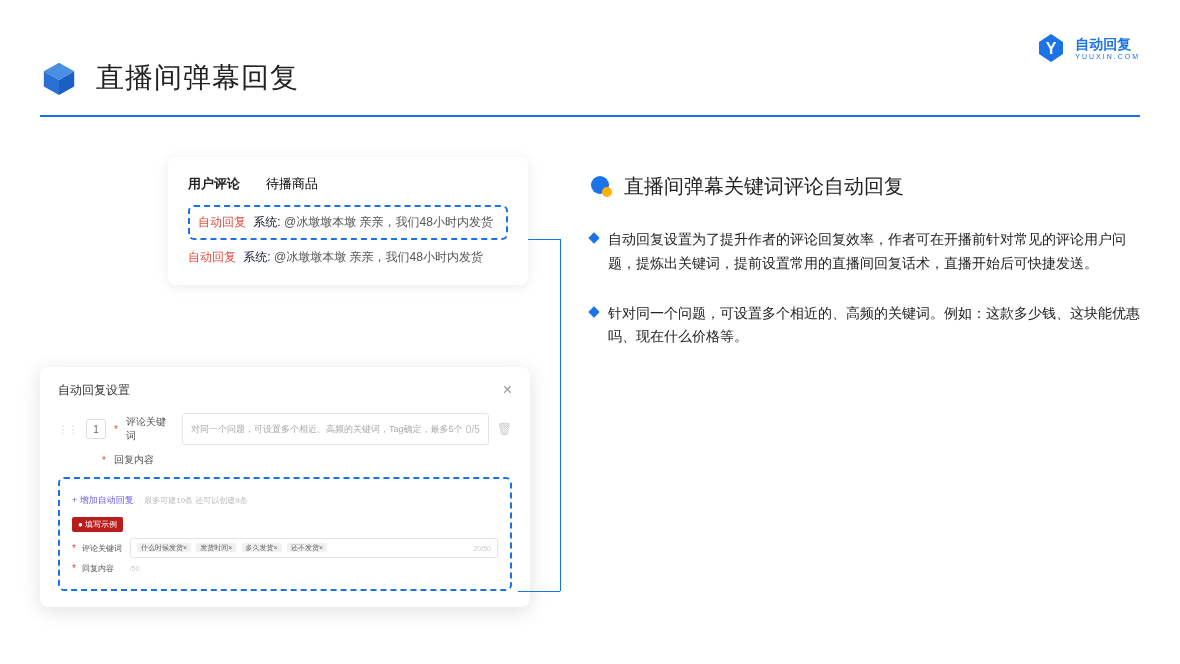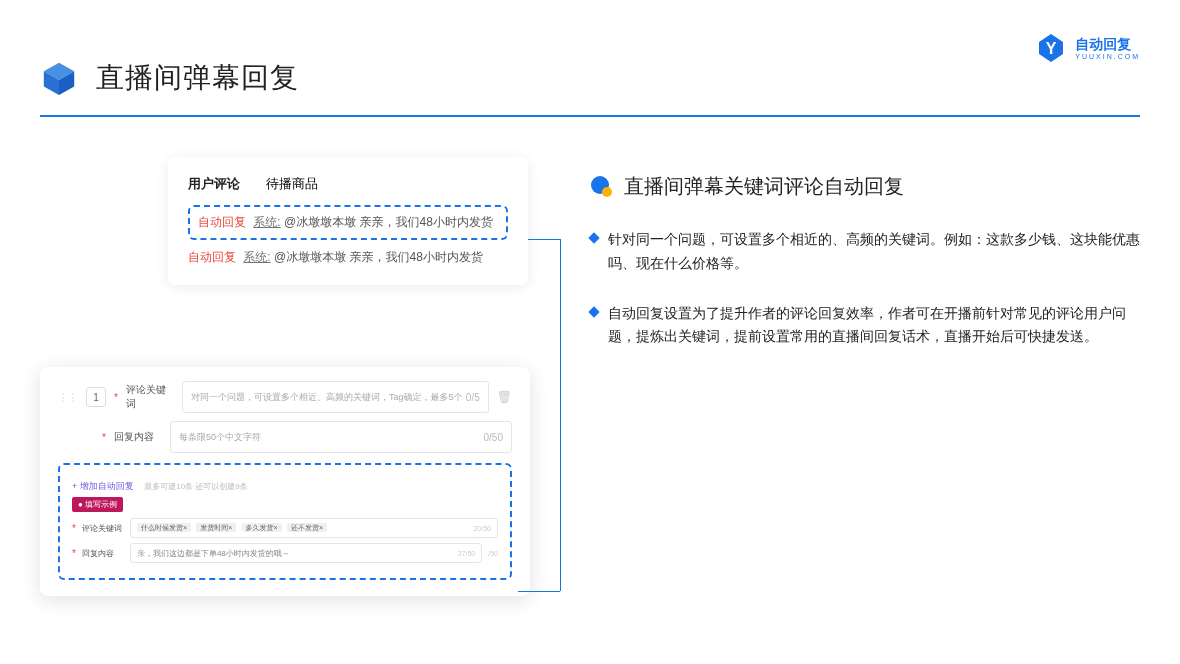--- a/index.html
+++ b/index.html
@@ -23,41 +23,41 @@
 .right-col { flex: 1; padding-top: 16px; }
 
 
 .comment-panel { background: #fff; border-radius: 8px; padding: 18px 20px 12px 20px; box-shadow: 0 2px 14px rgba(0,0,0,0.08); width: 360px; margin-left: 128px; position: relative; }
 .tabs { display: flex; gap: 26px; margin-bottom: 12px; }
 .tab { font-size: 13px; color: #000000; cursor: pointer; }
 .tab.active { color: #222; font-weight: 600; text-align: center; }
 .highlight-box { border: 2px dashed #1a73e8; border-radius: 6px; padding: 6px 8px; margin-bottom: 8px; position: relative; }
 .comment-line { font-size: 12px; color: #555; line-height: 1.6; margin-bottom: 6px; }
 .tag-autoreply { color: #e74c3c; font-weight: 500; margin-right: 4px; }
-.sys-label { color: #737373; text-decoration: underline; }
+.sys-label { color: #0f172a; }
 
 
 .settings-modal { background: #fff; border-radius: 8px; box-shadow: 0 4px 20px rgba(0,0,0,0.12); width: 490px; padding: 14px 18px 16px 18px; position: absolute; top: 210px; left: 0; }
 .modal-header { display: flex; justify-content: space-between; align-items: center; margin-bottom: 14px; }
 .modal-title { font-size: 12px; font-weight: 500; color: #333; }
 .close-x { font-size: 16px; color: #999; cursor: pointer; }
 .form-row { display: flex; align-items: center; gap: 8px; margin-bottom: 8px; }
 .idx-box { width: 20px; height: 20px; border: 1px solid #ddd; border-radius: 3px; font-size: 10px; display: flex; align-items: center; justify-content: center; color: #666; }
 .drag-dots { color: #ccc; font-size: 10px; }
 .req-star { color: #e74c3c; font-size: 10px; }
 .field-label { font-size: 10px; color: #555; width: 48px; }
 .text-input { flex: 1; border: 1px solid #e5e5e5; border-radius: 3px; height: 24px; padding: 15px 8px; font-size: 9px; color: #aaa; display: flex; align-items: center; justify-content: space-between; }
 .counter { font-size: 10px; color: #bbb; }
 .trash-icon { color: #ccc; font-size: 12px; }
 
 
 .example-box { border: 2px dashed #1a73e8; border-radius: 6px; padding: 10px 12px; margin-top: 10px; }
-.add-link { font-size: 9px; color: #6b5ce7; display: inline-block; }
+.add-link { font-size: 9px; color: #6b5ce7; margin-bottom: 6px; display: inline-block; }
 .add-hint { font-size: 8px; color: #bbb; margin-left: 6px; }
-.example-badge { background: #be185d; color: #fff; font-size: 8px; padding: 2px 6px; border-radius: 2px; display: inline-block; margin-bottom: 6px; }
+.example-badge { background: #b91c1c; color: #fff; font-size: 8px; padding: 2px 6px; border-radius: 2px; display: inline-block; margin-bottom: 6px; }
 .ex-row { display: flex; align-items: center; gap: 6px; margin-bottom: 5px; }
 .ex-label { font-size: 8px; color: #555; width: 42px; }
 .ex-input { flex: 1; border: 1px solid #e5e5e5; border-radius: 3px; height: 20px; padding: 0 6px; font-size: 8px; color: #888; display: flex; align-items: center; justify-content: space-between; }
 .ex-tag { background: #f0f0f0; border-radius: 2px; padding: 1px 4px; font-size: 7px; color: #666; margin-right: 3px; }
 .small-counter { font-size: 7px; color: #ccc; }
 
 
 .section-title-row { display: flex; align-items: center; gap: 10px; margin-bottom: 28px; }
 .bubble-icon { width: 24px; height: 24px; position: relative; }
 .section-title { font-size: 20px; font-weight: 500; color: #222; }
@@ -118,38 +118,38 @@
         <span class="sys-label">系统:</span>
         <span>@冰墩墩本墩 亲亲，我们48小时内发货</span>
       </div>
     </div>
 
     <div class="connector conn-h1"></div>
     <div class="connector conn-v"></div>
     <div class="connector conn-h2"></div>
 
     <div class="settings-modal">
+      <div class="modal-header">
+        <span class="modal-title">自动回复设置</span>
+        <span class="close-x">×</span>
+      </div>
       <div class="form-row">
         <span class="drag-dots">⋮⋮</span>
         <span class="idx-box">1</span>
         <span class="req-star">*</span>
         <span class="field-label">评论关键词</span>
         <div class="text-input">
           <span>对同一个问题，可设置多个相近、高频的关键词，Tag确定，最多5个</span>
           <span class="counter">0/5</span>
         </div>
         <span class="trash-icon">🗑</span>
       </div>
       <div class="form-row" style="margin-left:44px;">
         <span class="req-star">*</span>
         <span class="field-label">回复内容</span>
-        <div class="text-input">
-          <span>每条限50个中文字符</span>
-          <span class="counter">0/50</span>
-        </div>
       </div>
 
       <div class="example-box">
         <div>
           <span class="add-link">+ 增加自动回复</span>
           <span class="add-hint">最多可建10条 还可以创建9条</span>
         </div>
         <span class="example-badge">● 填写示例</span>
         <div class="ex-row">
           <span class="req-star">*</span>
@@ -160,42 +160,38 @@
               <span class="ex-tag">发货时间×</span>
               <span class="ex-tag">多久发货×</span>
               <span class="ex-tag">还不发货×</span>
             </span>
             <span class="small-counter">20/50</span>
           </div>
         </div>
         <div class="ex-row">
           <span class="req-star">*</span>
           <span class="ex-label">回复内容</span>
-          <div class="ex-input">
-            <span>亲，我们这边都是下单48小时内发货的哦～</span>
-            <span class="small-counter">37/50</span>
-          </div>
           <span class="small-counter">/50</span>
         </div>
       </div>
     </div>
   </div>
 
   <div class="right-col">
     <div class="section-title-row">
       <div class="bubble-icon">
         <svg viewBox="0 0 24 24">
             <circle cx="10" cy="10" r="9" fill="#1a73e8"></circle>
             <circle cx="17" cy="17" r="5" fill="#ffb000"></circle>
           </svg>
       </div>
       <span class="section-title">直播间弹幕关键词评论自动回复</span>
     </div>
     <div class="bullet-item">
       <div class="diamond"></div>
-      <div class="bullet-text">针对同一个问题，可设置多个相近的、高频的关键词。例如：这款多少钱、这块能优惠吗、现在什么价格等。</div>
+      <div class="bullet-text">自动回复设置为了提升作者的评论回复效率，作者可在开播前针对常见的评论用户问题，提炼出关键词，提前设置常用的直播间回复话术，直播开始后可快捷发送。</div>
     </div>
     <div class="bullet-item">
       <div class="diamond"></div>
-      <div class="bullet-text">自动回复设置为了提升作者的评论回复效率，作者可在开播前针对常见的评论用户问题，提炼出关键词，提前设置常用的直播间回复话术，直播开始后可快捷发送。</div>
+      <div class="bullet-text">针对同一个问题，可设置多个相近的、高频的关键词。例如：这款多少钱、这块能优惠吗、现在什么价格等。</div>
     </div>
   </div>
 </div>
 
 </body></html>

